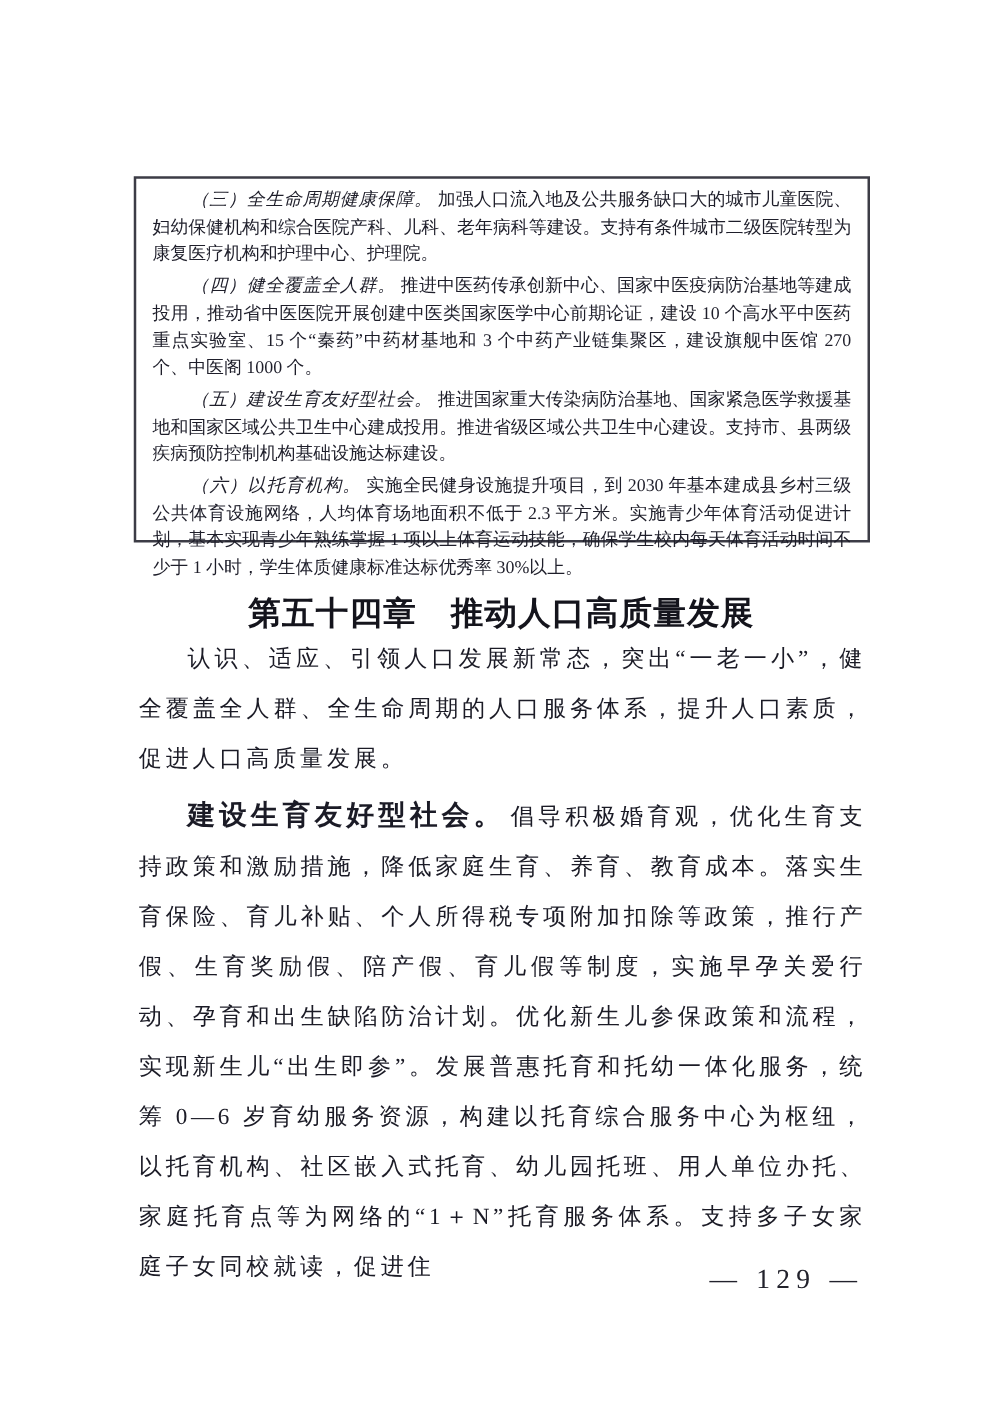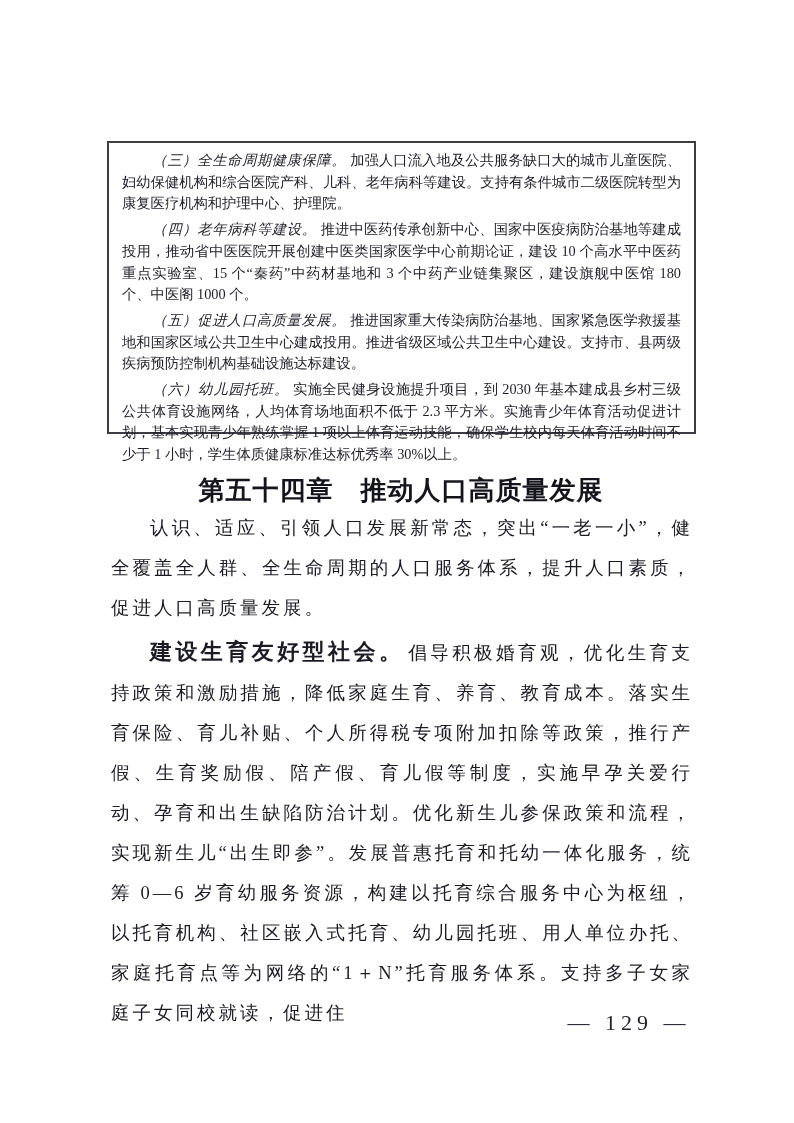--- a/index.html
+++ b/index.html
@@ -78,23 +78,23 @@
     font-family: "Liberation Serif", "DejaVu Serif", serif;
   }
 </style>
 </head>
 <body>
 
 <div class="page">
 
   <div class="callout-box">
     <p><span class="item-label">（三）全生命周期健康保障。</span><span>加强人口流入地及公共服务缺口大的城市儿童医院、妇幼保健机构和综合医院产科、儿科、老年病科等建设。支持有条件城市二级医院转型为康复医疗机构和护理中心、护理院。</span></p>
-    <p><span class="item-label">（四）老年病科等建设。</span><span>推进中医药传承创新中心、国家中医疫病防治基地等建成投用，推动省中医医院开展创建中医类国家医学中心前期论证，建设 10 个高水平中医药重点实验室、15 个“秦药”中药材基地和 3 个中药产业链集聚区，建设旗舰中医馆 180 个、中医阁 1000 个。</span></p>
-    <p><span class="item-label">（五）促进人口高质量发展。</span><span>推进国家重大传染病防治基地、国家紧急医学救援基地和国家区域公共卫生中心建成投用。推进省级区域公共卫生中心建设。支持市、县两级疾病预防控制机构基础设施达标建设。</span></p>
-    <p><span class="item-label">（六）幼儿园托班。</span><span>实施全民健身设施提升项目，到 2030 年基本建成县乡村三级公共体育设施网络，人均体育场地面积不低于 2.3 平方米。实施青少年体育活动促进计划，基本实现青少年熟练掌握 1 项以上体育运动技能，确保学生校内每天体育活动时间不少于 1 小时，学生体质健康标准达标优秀率 30%以上。</span></p>
+    <p><span class="item-label">（四）健全覆盖全人群。</span><span>推进中医药传承创新中心、国家中医疫病防治基地等建成投用，推动省中医医院开展创建中医类国家医学中心前期论证，建设 10 个高水平中医药重点实验室、15 个“秦药”中药材基地和 3 个中药产业链集聚区，建设旗舰中医馆 270 个、中医阁 1000 个。</span></p>
+    <p><span class="item-label">（五）建设生育友好型社会。</span><span>推进国家重大传染病防治基地、国家紧急医学救援基地和国家区域公共卫生中心建成投用。推进省级区域公共卫生中心建设。支持市、县两级疾病预防控制机构基础设施达标建设。</span></p>
+    <p><span class="item-label">（六）以托育机构。</span><span>实施全民健身设施提升项目，到 2030 年基本建成县乡村三级公共体育设施网络，人均体育场地面积不低于 2.3 平方米。实施青少年体育活动促进计划，基本实现青少年熟练掌握 1 项以上体育运动技能，确保学生校内每天体育活动时间不少于 1 小时，学生体质健康标准达标优秀率 30%以上。</span></p>
   </div>
 
   <div class="chapter-title">第五十四章　推动人口高质量发展</div>
 
   <div class="body-text">
     <p><span>认识、适应、引领人口发展新常态，突出“一老一小”，健全覆盖全人群、全生命周期的人口服务体系，提升人口素质，促进人口高质量发展。</span></p>
     <p><span class="para-lead">建设生育友好型社会。</span><span>倡导积极婚育观，优化生育支持政策和激励措施，降低家庭生育、养育、教育成本。落实生育保险、育儿补贴、个人所得税专项附加扣除等政策，推行产假、生育奖励假、陪产假、育儿假等制度，实施早孕关爱行动、孕育和出生缺陷防治计划。优化新生儿参保政策和流程，实现新生儿“出生即参”。发展普惠托育和托幼一体化服务，统筹 0—6 岁育幼服务资源，构建以托育综合服务中心为枢纽，以托育机构、社区嵌入式托育、幼儿园托班、用人单位办托、家庭托育点等为网络的“1＋N”托育服务体系。支持多子女家庭子女同校就读，促进住</span></p>
   </div>
 
   <div class="page-number">—  129  —</div>

